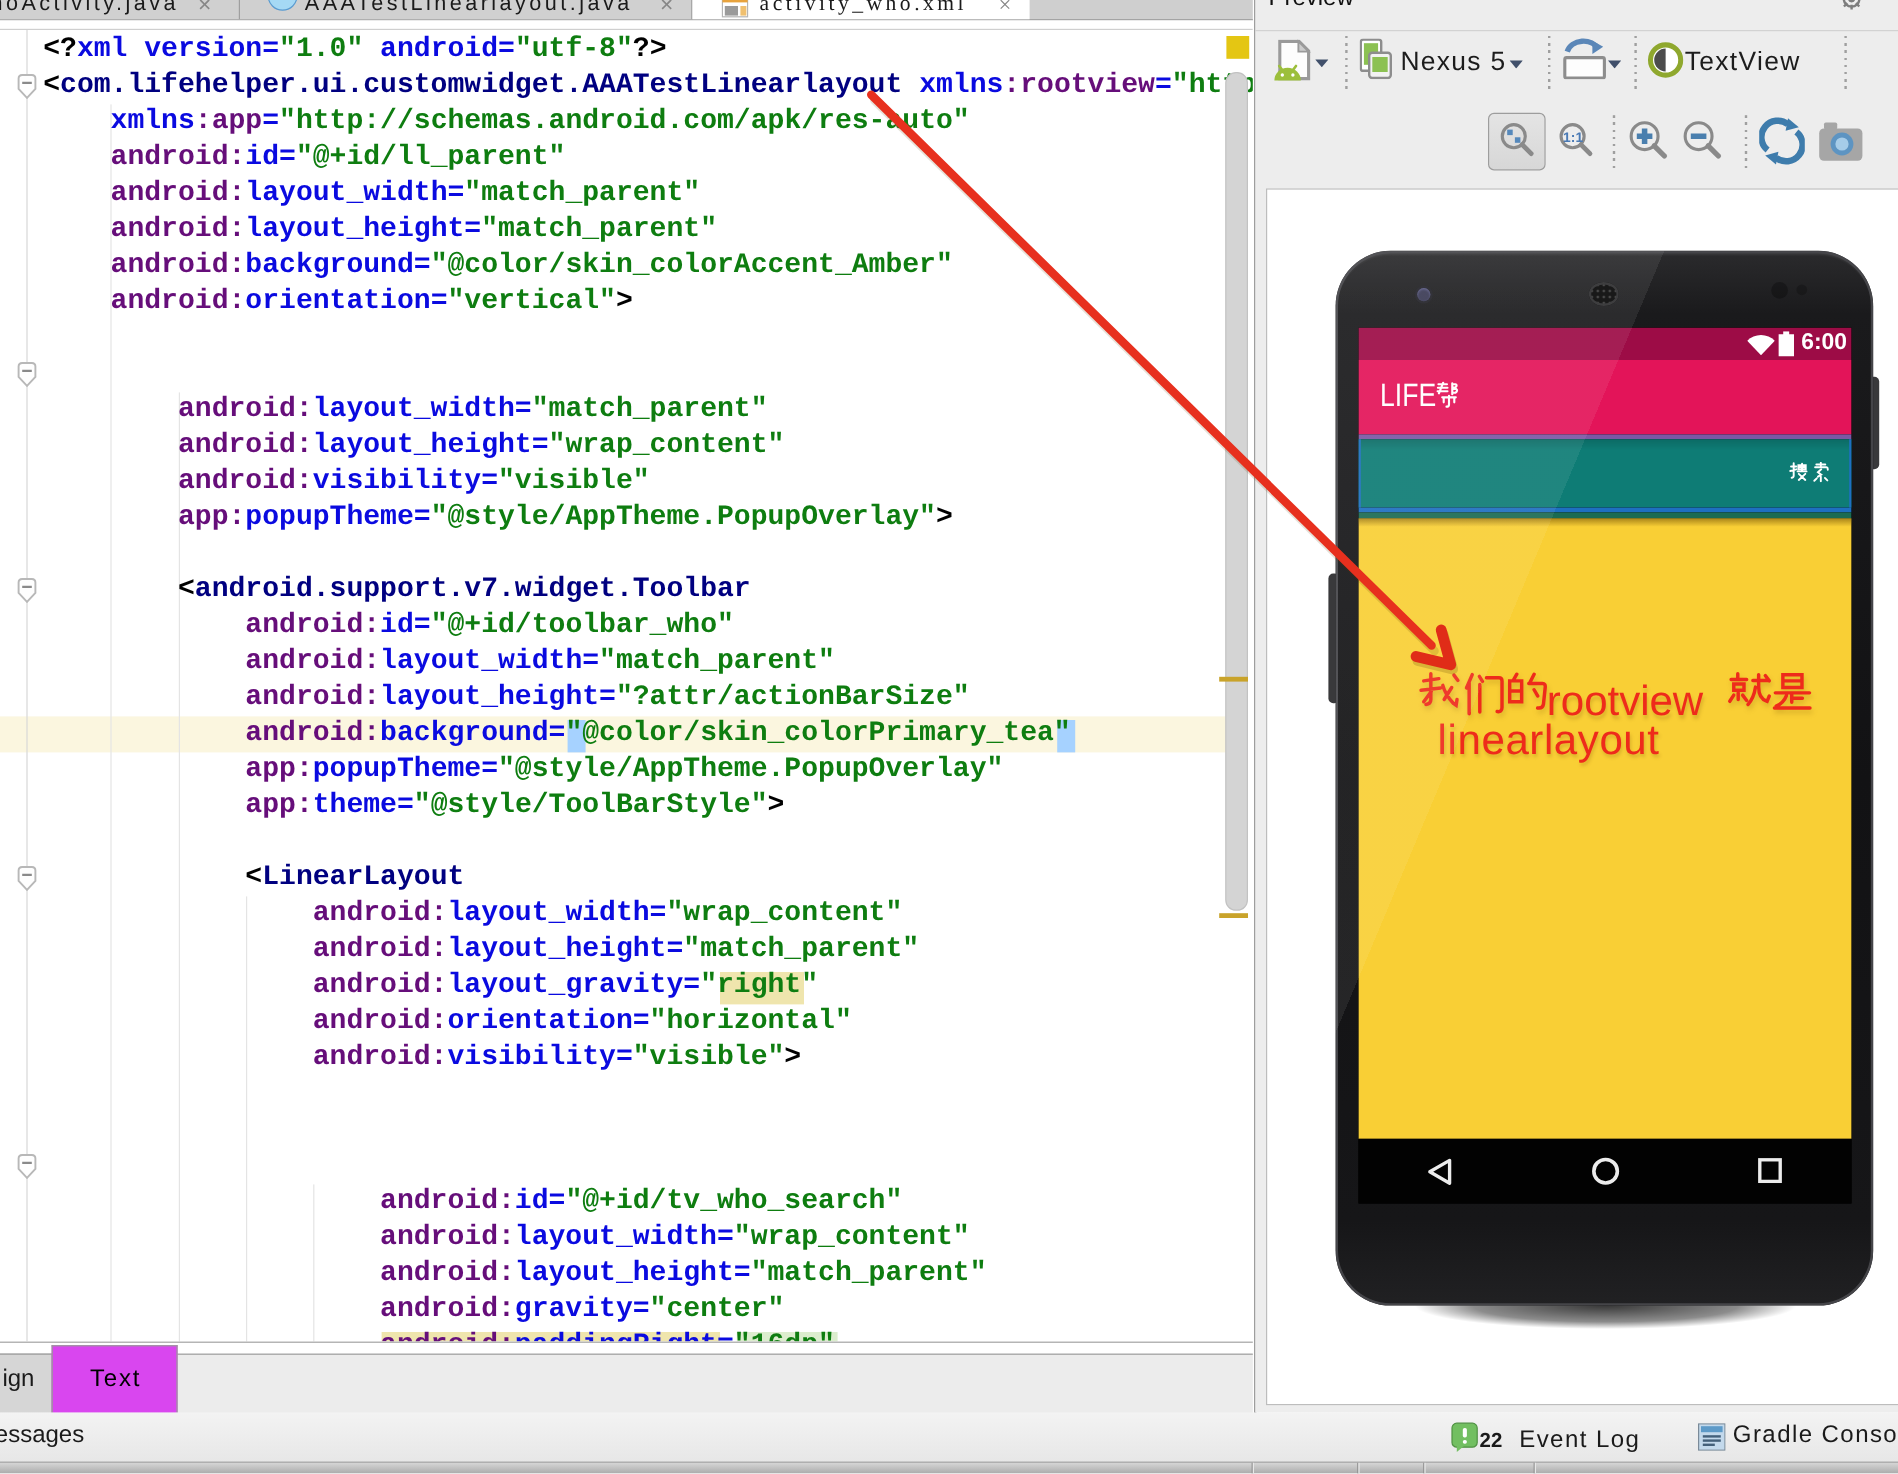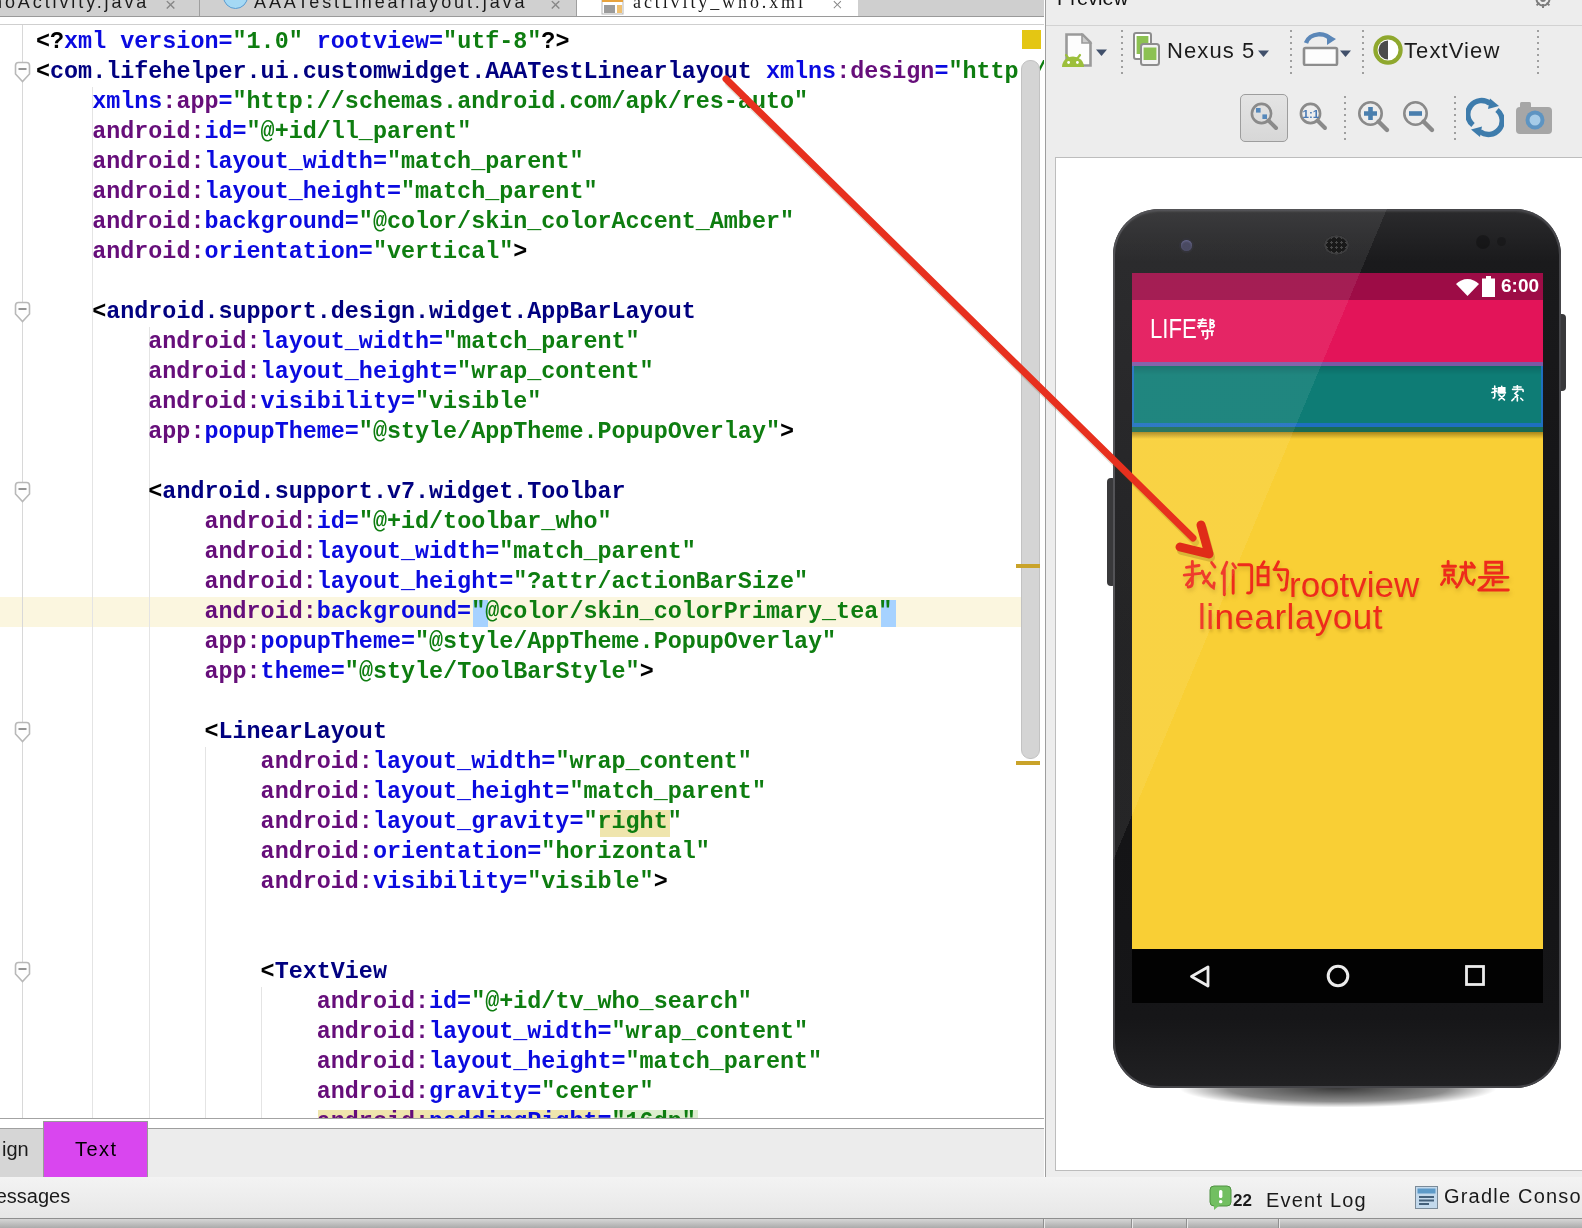--- a/index.html
+++ b/index.html
@@ -83,47 +83,45 @@
     <div class="ig" style="left:92.4px;top:70px;height:1033px"></div>
     <div class="ig" style="left:148.7px;top:310px;height:793px"></div>
     <div class="ig" style="left:205.1px;top:730px;height:373px"></div>
     <div class="ig" style="left:261.4px;top:970px;height:133px"></div>
     <div class="selq" style="left:472.7px;top:583px;"></div>
     <div class="selq" style="left:881.3px;top:583px;"></div>
     <div class="hlk" style="left:599.5px;top:793px;width:70.4px;height:27px;"></div>
     <div class="hlk" style="left:317.8px;top:1093px;width:281.8px;height:27px;"></div>
     <div class="hlg" style="left:613.6px;top:1093px;width:84.5px;height:27px;"></div>
     <div class="gut"></div>
-    <div class="cl" style="top:10px"><span class="bk">&lt;?</span><span class="bl">xml version=</span><span class="gr">"1.0"</span><span class="bl"> rootview=</span><span class="gr">"utf-8"</span><span class="bk">?&gt;</span></div>
-    <div class="cl" style="top:40px"><span class="bk">&lt;</span><span class="nv">com.lifehelper.ui.customwidget.AAATestLinearlayout</span> <span class="bl">xmlns</span><span class="pu">:design</span><span class="bl">=</span><span class="gr">"http://schemas</span></div>
+    <div class="cl" style="top:10px"><span class="bk">&lt;?</span><span class="bl">xml version=</span><span class="gr">"1.0"</span><span class="bl"> android=</span><span class="gr">"utf-8"</span><span class="bk">?&gt;</span></div>
+    <div class="cl" style="top:40px"><span class="bk">&lt;</span><span class="nv">com.lifehelper.ui.customwidget.AAATestLinearlayout</span> <span class="bl">xmlns</span><span class="pu">:rootview</span><span class="bl">=</span><span class="gr">"http://schemas</span></div>
     <div class="cl" style="top:70px">    <span class="bl">xmlns</span><span class="pu">:app</span><span class="bl">=</span><span class="gr">"http://schemas.android.com/apk/res-auto"</span></div>
     <div class="cl" style="top:100px">    <span class="pu">android:</span><span class="bl">id=</span><span class="gr">"@+id/ll_parent"</span></div>
     <div class="cl" style="top:130px">    <span class="pu">android:</span><span class="bl">layout_width=</span><span class="gr">"match_parent"</span></div>
     <div class="cl" style="top:160px">    <span class="pu">android:</span><span class="bl">layout_height=</span><span class="gr">"match_parent"</span></div>
     <div class="cl" style="top:190px">    <span class="pu">android:</span><span class="bl">background=</span><span class="gr">"@color/skin_colorAccent_Amber"</span></div>
     <div class="cl" style="top:220px">    <span class="pu">android:</span><span class="bl">orientation=</span><span class="gr">"vertical"</span><span class="bk">&gt;</span></div>
-    <div class="cl" style="top:280px">    <span class="bk">&lt;</span><span class="nv">android.support.design.widget.AppBarLayout</span></div>
     <div class="cl" style="top:310px">        <span class="pu">android:</span><span class="bl">layout_width=</span><span class="gr">"match_parent"</span></div>
     <div class="cl" style="top:340px">        <span class="pu">android:</span><span class="bl">layout_height=</span><span class="gr">"wrap_content"</span></div>
     <div class="cl" style="top:370px">        <span class="pu">android:</span><span class="bl">visibility=</span><span class="gr">"visible"</span></div>
     <div class="cl" style="top:400px">        <span class="pu">app:</span><span class="bl">popupTheme=</span><span class="gr">"@style/AppTheme.PopupOverlay"</span><span class="bk">&gt;</span></div>
     <div class="cl" style="top:460px">        <span class="bk">&lt;</span><span class="nv">android.support.v7.widget.Toolbar</span></div>
     <div class="cl" style="top:490px">            <span class="pu">android:</span><span class="bl">id=</span><span class="gr">"@+id/toolbar_who"</span></div>
     <div class="cl" style="top:520px">            <span class="pu">android:</span><span class="bl">layout_width=</span><span class="gr">"match_parent"</span></div>
     <div class="cl" style="top:550px">            <span class="pu">android:</span><span class="bl">layout_height=</span><span class="gr">"?attr/actionBarSize"</span></div>
     <div class="cl" style="top:580px">            <span class="pu">android:</span><span class="bl">background=</span><span class="gr">"@color/skin_colorPrimary_tea"</span></div>
     <div class="cl" style="top:610px">            <span class="pu">app:</span><span class="bl">popupTheme=</span><span class="gr">"@style/AppTheme.PopupOverlay"</span></div>
     <div class="cl" style="top:640px">            <span class="pu">app:</span><span class="bl">theme=</span><span class="gr">"@style/ToolBarStyle"</span><span class="bk">&gt;</span></div>
     <div class="cl" style="top:700px">            <span class="bk">&lt;</span><span class="nv">LinearLayout</span></div>
     <div class="cl" style="top:730px">                <span class="pu">android:</span><span class="bl">layout_width=</span><span class="gr">"wrap_content"</span></div>
     <div class="cl" style="top:760px">                <span class="pu">android:</span><span class="bl">layout_height=</span><span class="gr">"match_parent"</span></div>
     <div class="cl" style="top:790px">                <span class="pu">android:</span><span class="bl">layout_gravity=</span><span class="gr">"right"</span></div>
     <div class="cl" style="top:820px">                <span class="pu">android:</span><span class="bl">orientation=</span><span class="gr">"horizontal"</span></div>
     <div class="cl" style="top:850px">                <span class="pu">android:</span><span class="bl">visibility=</span><span class="gr">"visible"</span><span class="bk">&gt;</span></div>
-    <div class="cl" style="top:940px">                <span class="bk">&lt;</span><span class="nv">TextView</span></div>
     <div class="cl" style="top:970px">                    <span class="pu">android:</span><span class="bl">id=</span><span class="gr">"@+id/tv_who_search"</span></div>
     <div class="cl" style="top:1000px">                    <span class="pu">android:</span><span class="bl">layout_width=</span><span class="gr">"wrap_content"</span></div>
     <div class="cl" style="top:1030px">                    <span class="pu">android:</span><span class="bl">layout_height=</span><span class="gr">"match_parent"</span></div>
     <div class="cl" style="top:1060px">                    <span class="pu">android:</span><span class="bl">gravity=</span><span class="gr">"center"</span></div>
     <div class="cl" style="top:1090px">                    <span class="pu">android:</span><span class="bl">paddingRight=</span><span class="gr">"16dp"</span></div>
     <svg class="fold" style="top:44px" width="19" height="22" viewBox="0 0 19 22">
       <path d="M2.5 4.5 q0 -3 3 -3 h8 q3 0 3 3 v8.5 l-7 7.5 l-7 -7.5 z" fill="#fefefe" stroke="#b8b8b8" stroke-width="1.6"></path>
       <line x1="5.5" y1="8" x2="13.5" y2="8" stroke="#8a8a8a" stroke-width="1.8"></line>
     </svg>
     <svg class="fold" style="top:284px" width="19" height="22" viewBox="0 0 19 22">

